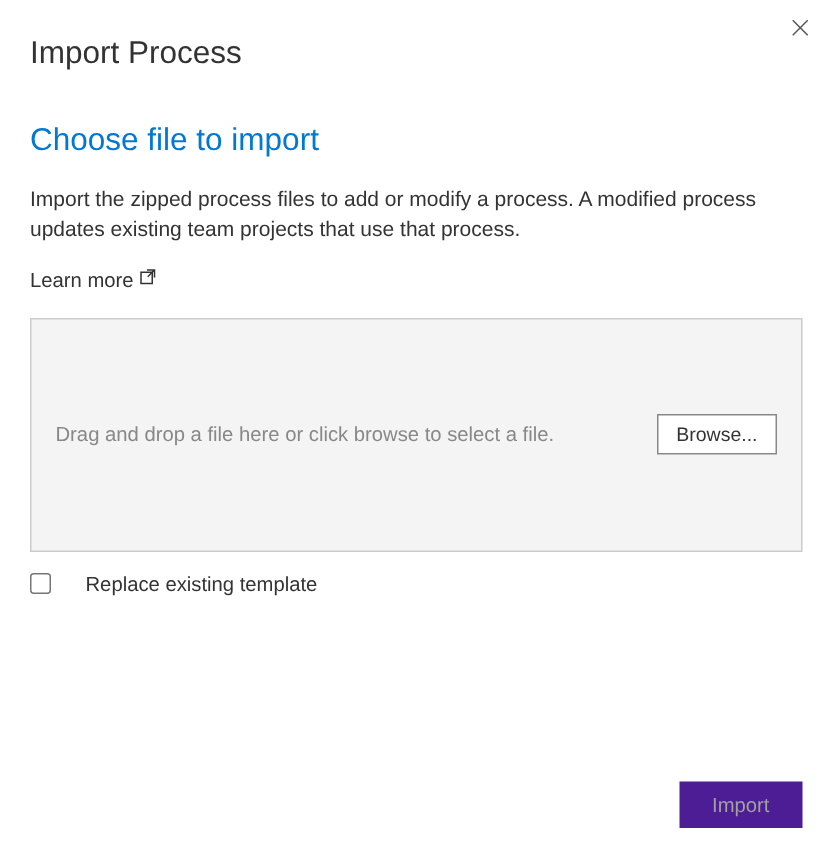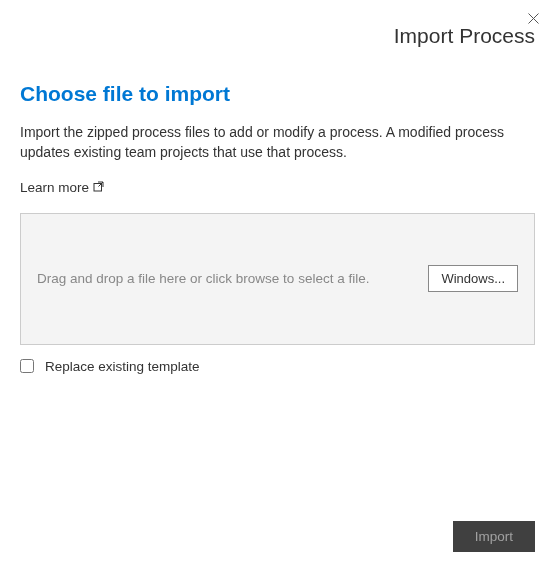--- a/index.html
+++ b/index.html
@@ -26,28 +26,27 @@
       align-items: center;
       justify-content: center;
       font-size: 14px;
       color: #555;
     }
     .dialog-title {
       font-size: 21px;
       font-weight: 400;
       color: #333;
       padding: 24px 20px 0 20px;
-      text-align: right;
     }
     .content {
       padding: 0 20px;
     }
     .section-title {
       font-size: 21px;
-      font-weight: 700;
+      font-weight: 400;
       color: #0078d4;
       margin-top: 34px;
       margin-bottom: 16px;
     }
     .description {
       font-size: 14px;
       line-height: 1.45;
       color: #333;
       margin-bottom: 15px;
     }
@@ -59,21 +58,21 @@
       align-items: center;
       gap: 4px;
       margin-bottom: 18px;
     }
     .external-icon {
       font-size: 11px;
     }
     .dropzone {
       border: 1px solid #ccc;
       background: #f4f4f4;
-      height: 132px;
+      height: 156px;
       display: flex;
       align-items: center;
       justify-content: space-between;
       padding: 0 16px;
       margin-bottom: 14px;
     }
     .dropzone-text {
       font-size: 13.5px;
       color: #888;
     }
@@ -82,36 +81,36 @@
       background: #ffffff;
       padding: 5px 12px;
       font-size: 13px;
       font-family: inherit;
       cursor: pointer;
       color: #333;
     }
     .checkbox-row {
       display: flex;
       align-items: center;
-      gap: 11px;
+      gap: 23px;
       font-size: 13.5px;
       color: #333;
     }
     .checkbox-row input[type="checkbox"] {
       width: 14px;
       height: 14px;
       cursor: pointer;
     }
     .footer {
       position: absolute;
       bottom: 16px;
       right: 20px;
     }
     .import-btn {
-      background: #404040;
+      background: #4c1d95;
       border: none;
       color: #a0a0a0;
       font-size: 13.5px;
       font-family: inherit;
       padding: 8px 22px;
       cursor: default;
     }
   </style>
 </head>
 <body>
@@ -135,21 +134,21 @@
     <span class="external-icon">
       <svg width="11" height="11" viewBox="0 0 11 11">
         <rect x="1" y="2.5" width="7.5" height="7.5" fill="none" stroke="#333" stroke-width="1"></rect>
         <path d="M5 1 L10 1 L10 6 M10 1 L5.5 5.5" fill="none" stroke="#333" stroke-width="1"></path>
       </svg>
     </span>
   </a>
 
   <div class="dropzone">
     <span class="dropzone-text">Drag and drop a file here or click browse to select a file.</span>
-    <button class="browse-btn">Windows...</button>
+    <button class="browse-btn">Browse...</button>
   </div>
 
   <label class="checkbox-row">
     <input type="checkbox" style="">
     <span>Replace existing template</span>
   </label>
 </div>
 
 <div class="footer">
   <button class="import-btn" disabled="">Import</button>

